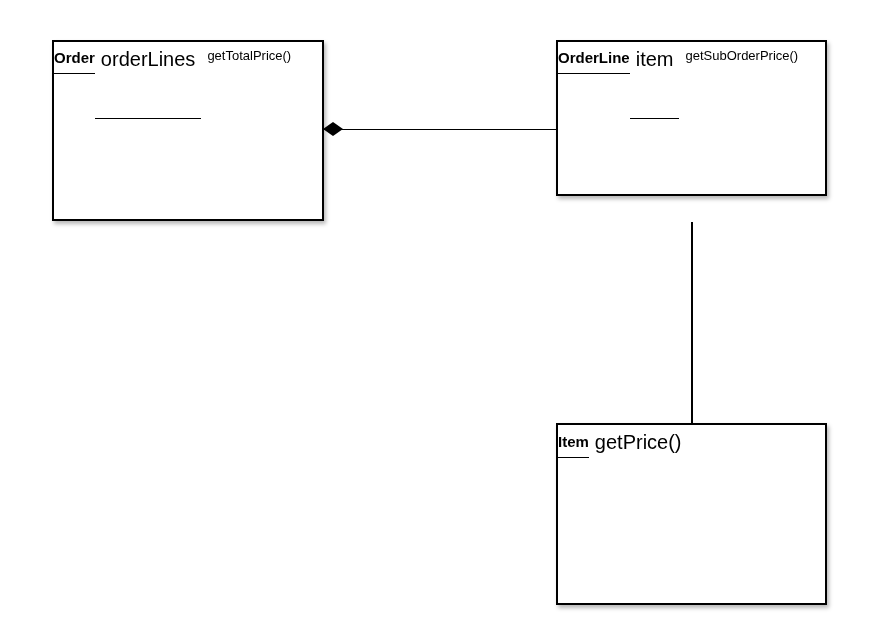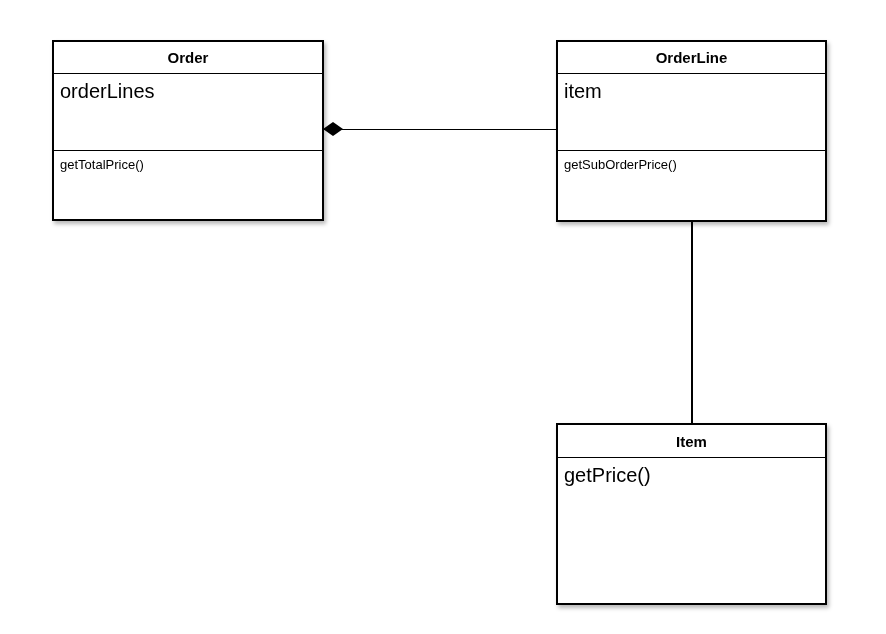--- a/index.html
+++ b/index.html
@@ -15,21 +15,21 @@
     height: 634px;
     background: #ffffff;
     overflow: hidden;
   }
   .uml-class {
     position: absolute;
     background: #ffffff;
     border: 2px solid #000000;
     box-shadow: 2px 3px 4px rgba(0,0,0,0.28);
     display: flex;
-    flex-direction: column;
+    flex-direction: row;
     box-sizing: border-box;
   }
   .uml-title {
     border-bottom: 1.5px solid #000000;
     display: flex;
     align-items: center;
     justify-content: center;
     font-weight: 700;
     font-size: 15px;
     flex: 0 0 auto;
@@ -81,21 +81,21 @@
   <div class="uml-class" style="left:52px; top:40px; width:272px; height:181px;">
     <div class="uml-title" style="height:31px;">Order</div>
     <div class="uml-attrs" style="height:70px;">
       <div>orderLines</div>
     </div>
     <div class="uml-methods">
       <div>getTotalPrice()</div>
     </div>
   </div>
 
-  <div class="uml-class" style="left:556px; top:40px; width:271px; height:182px;">
+  <div class="uml-class" style="left:556px; top:40px; width:271px; height:156px;">
     <div class="uml-title" style="height:31px;">OrderLine</div>
     <div class="uml-attrs" style="height:70px;">
       <div>item</div>
     </div>
     <div class="uml-methods">
       <div>getSubOrderPrice()</div>
     </div>
   </div>
 
   <div class="uml-class" style="left:556px; top:423px; width:271px; height:182px;">

